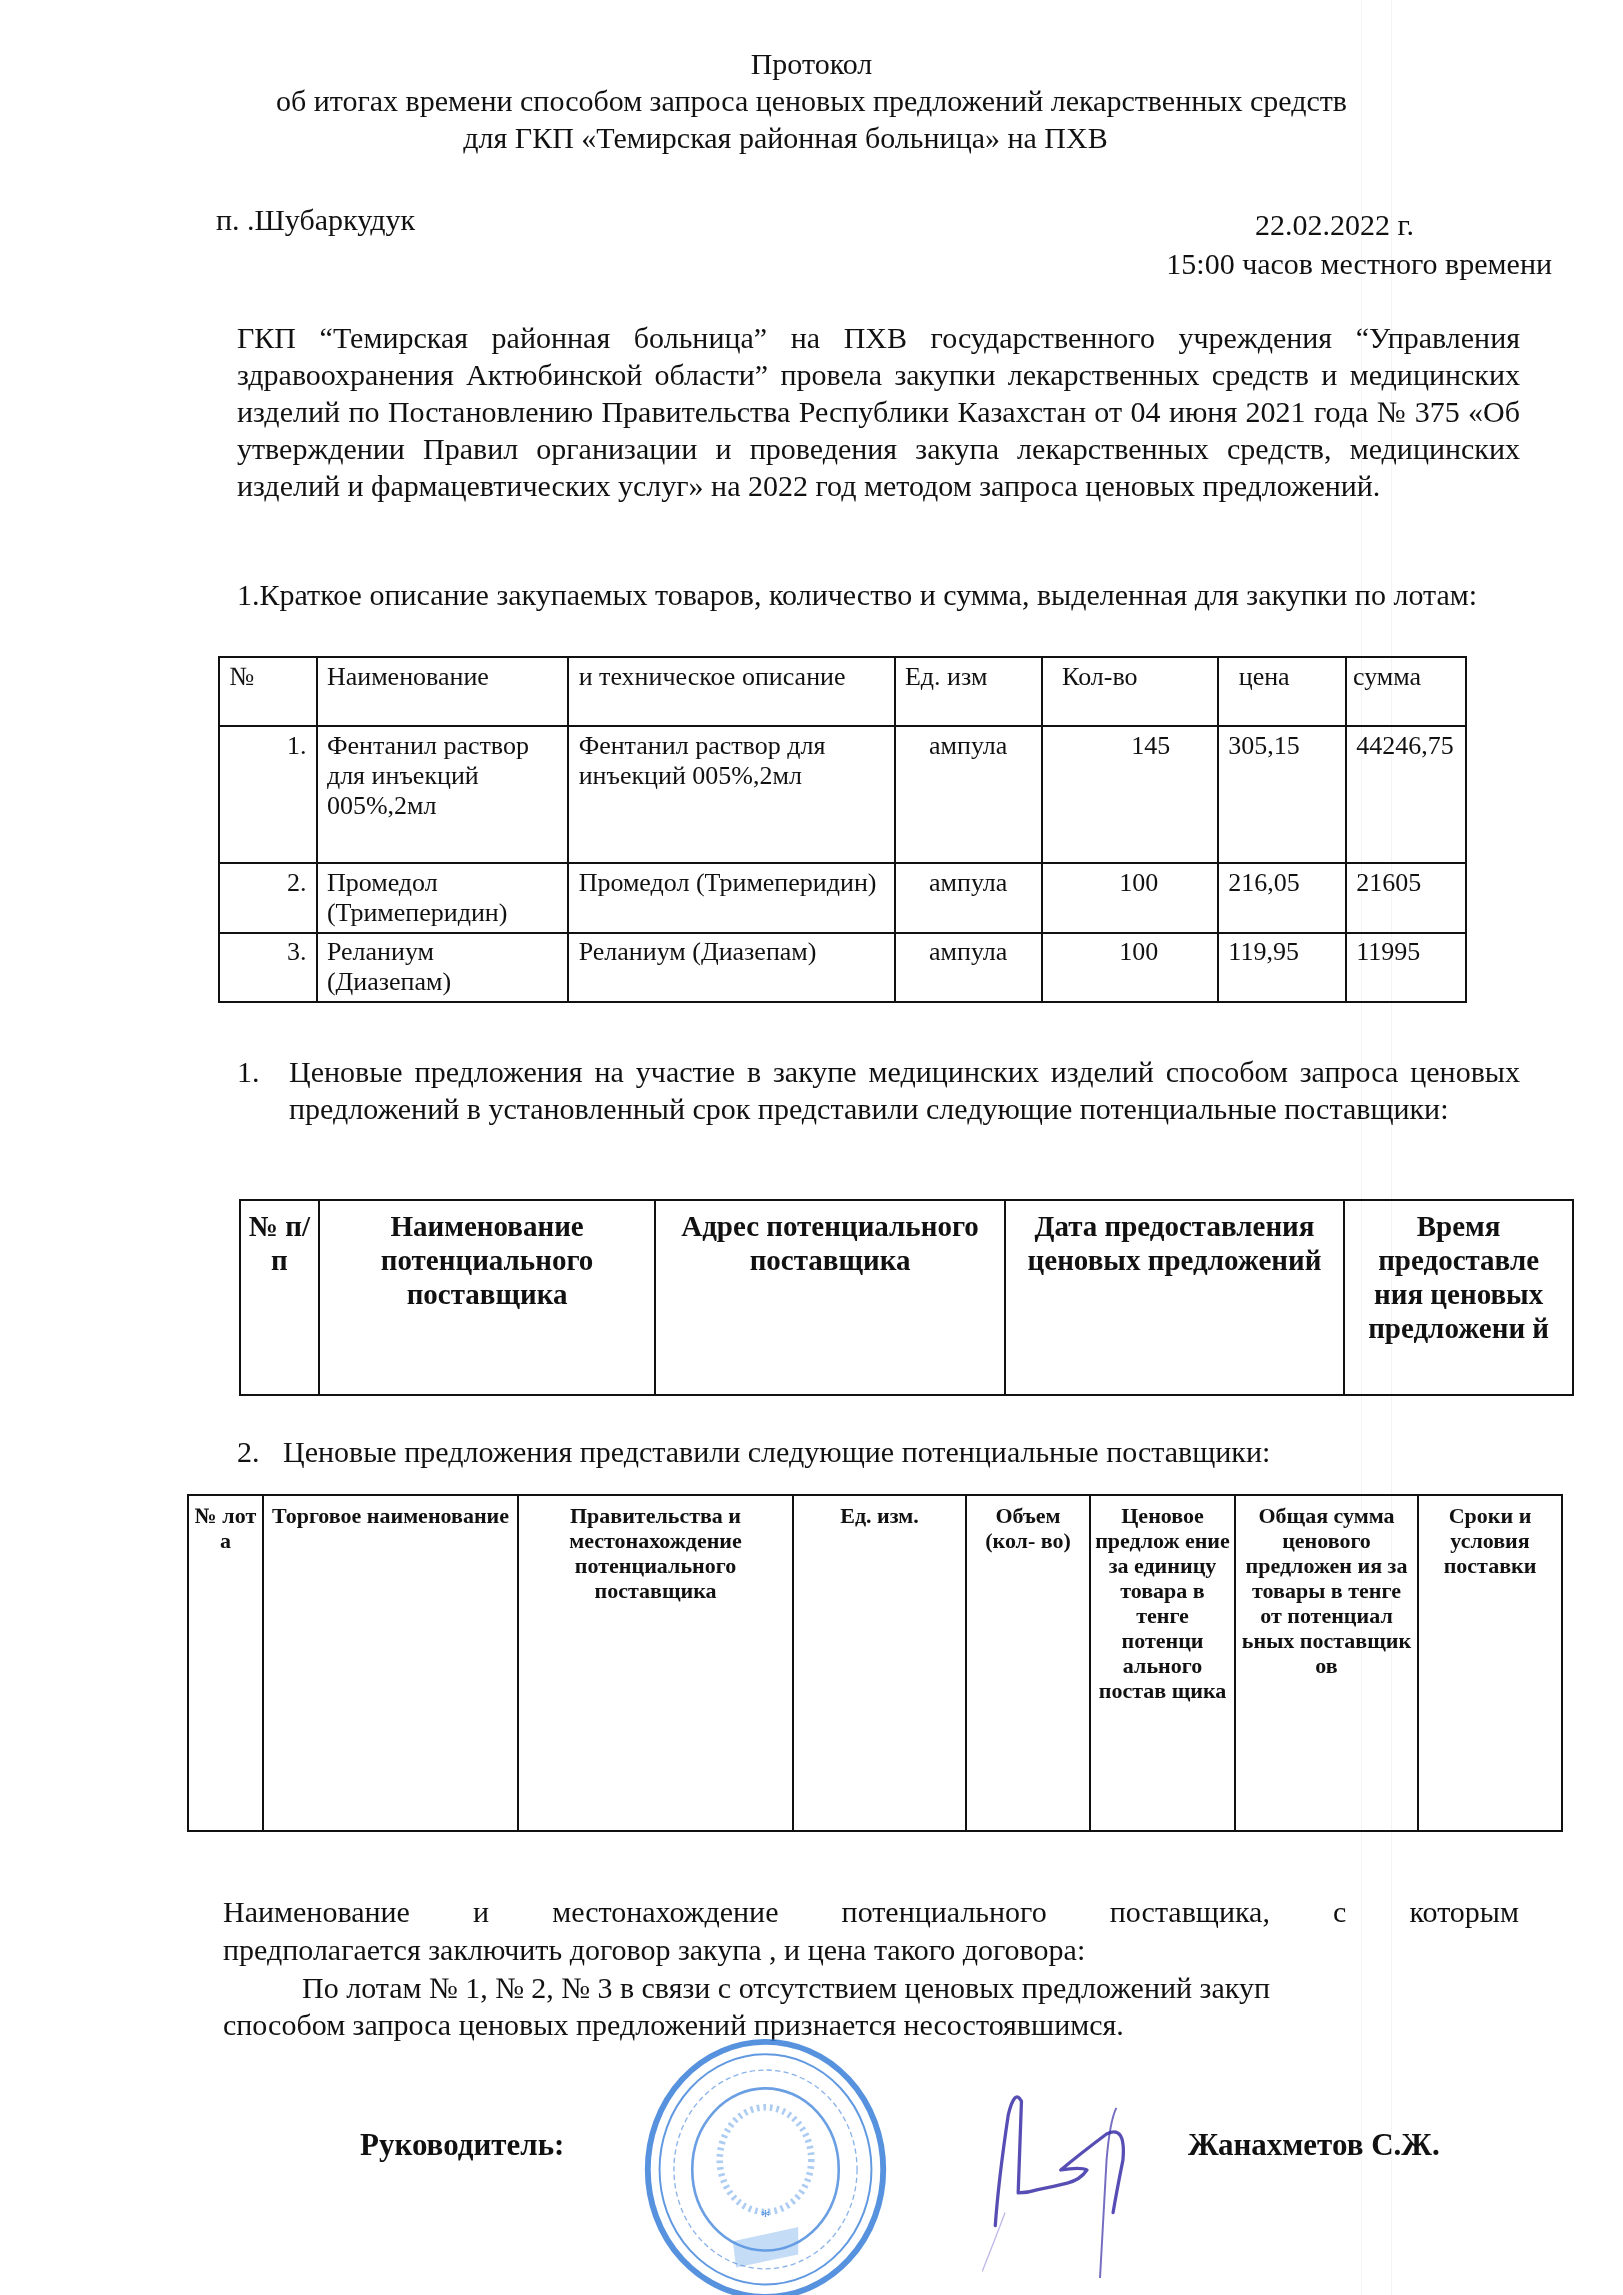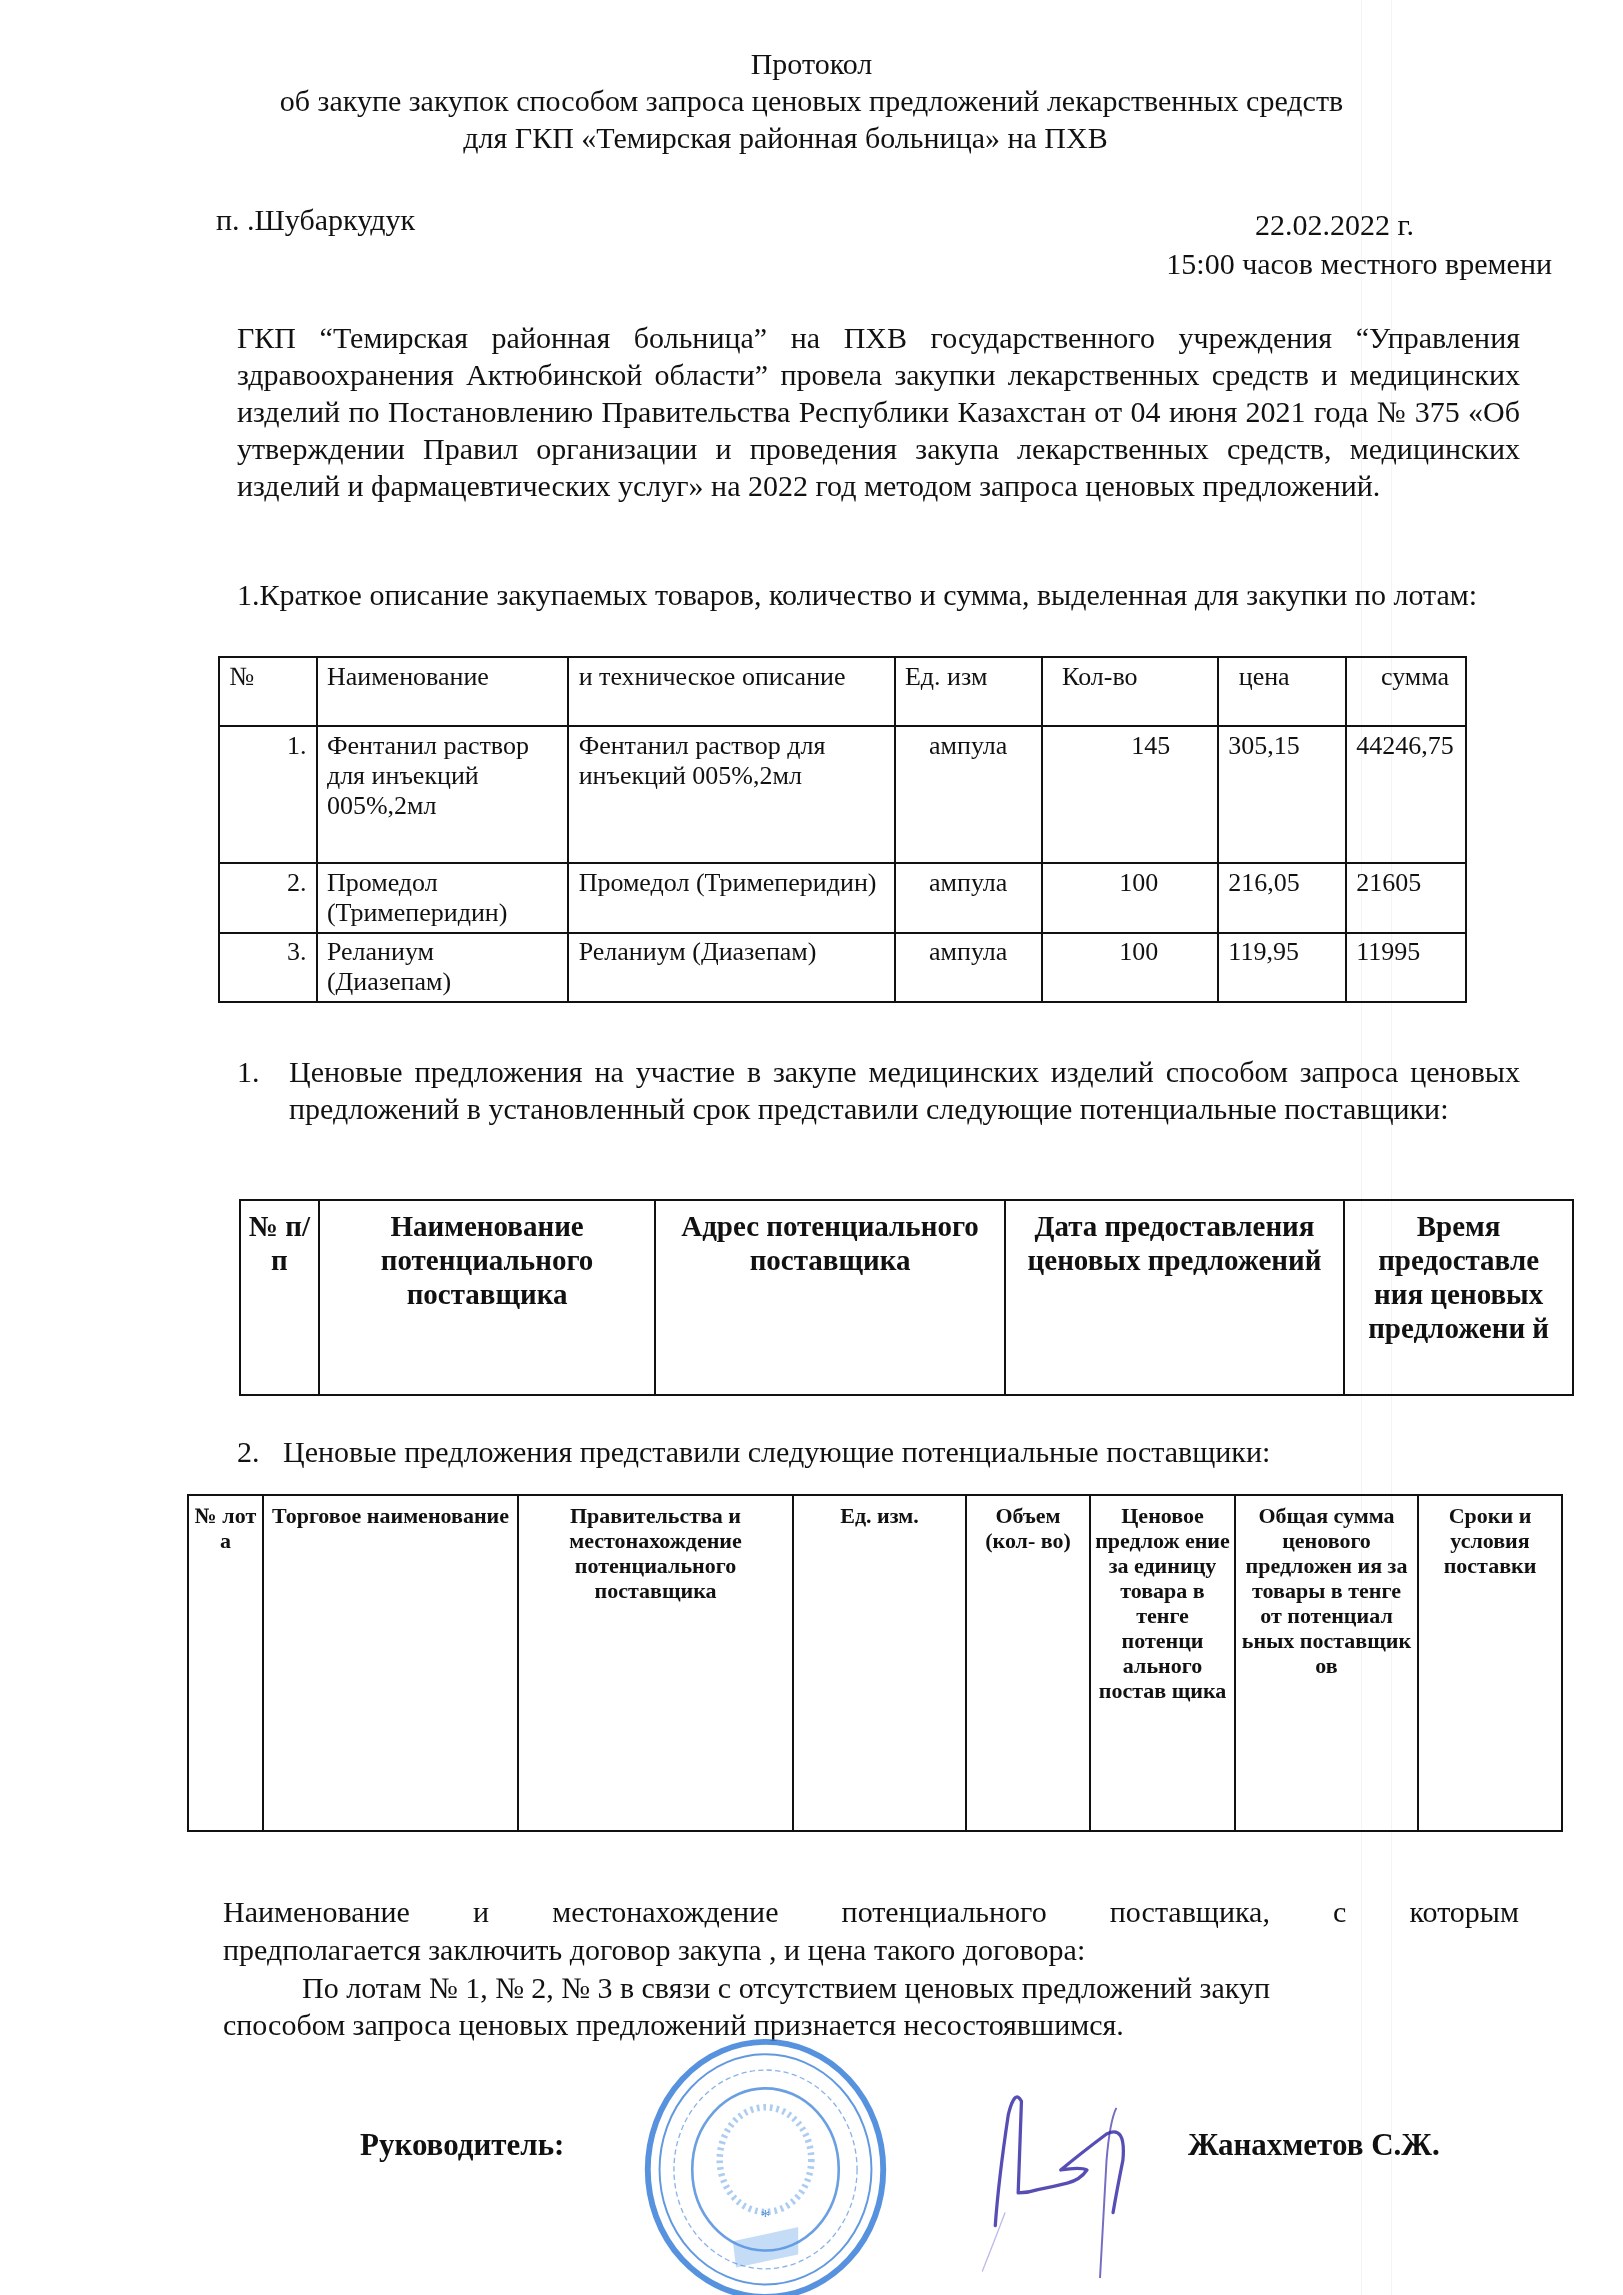--- a/index.html
+++ b/index.html
@@ -44,21 +44,21 @@
   .signature { left: 982px; top: 2062px; width: 164px; height: 216px; }
   .scan-line { position: absolute; top: 0; width: 1.3px; height: 2295px; background: rgba(120,120,120,0.08); }
 </style>
 </head>
 <body>
 
 <div class="scan-line" style="left:1361px"></div>
 <div class="scan-line" style="left:1391px"></div>
 
 <div class="abs title t1">Протокол</div>
-<div class="abs title t2" style="width:1545px">об закупе закупок способом запроса ценовых предложений лекарственных средств</div>
+<div class="abs title t2" style="width:1545px">об итогах времени способом запроса ценовых предложений лекарственных средств</div>
 <div class="abs title t3" style="left:-26px">для ГКП «Темирская районная больница» на ПХВ</div>
 
 <div class="abs place">п. .Шубаркудук</div>
 <div class="abs date">22.02.2022 г.</div>
 <div class="abs time">15:00 часов местного времени</div>
 
 <div class="abs para p-intro">ГКП “Темирская районная больница” на ПХВ государственного учреждения “Управления здравоохранения Актюбинской области” провела закупки лекарственных средств и медицинских изделий по Постановлению Правительства Республики Казахстан от 04 июня 2021 года № 375 «Об утверждении Правил организации и проведения закупа лекарственных средств, медицинских изделий и фармацевтических услуг» на 2022 год методом запроса ценовых предложений.</div>
 
 <div class="abs sec1">1.Краткое описание закупаемых товаров, количество и сумма, выделенная для закупки по лотам:</div>
 
@@ -73,21 +73,21 @@
       <col style="width:120px">
   </colgroup>
   <tbody>
       <tr>
     <th>№</th>
     <th class="ctr">Наименование</th>
     <th class="ctr">и техническое описание</th>
     <th class="ctr">Ед. изм</th>
     <th style="padding-left:19.6px">Кол-во</th>
     <th style="padding-left:19.6px">цена</th>
-    <th style="padding-left:34px">сумма</th>
+    <th style="padding-left:6px">сумма</th>
   </tr>
   <tr style="height:137px">
     <td class="rt">1.</td>
     <td>Фентанил раствор для инъекций 005%,2мл</td>
     <td>Фентанил раствор для инъекций 005%,2мл</td>
     <td class="ctr">ампула</td>
     <td class="rt" style="padding-right:47px">145</td>
     <td>305,15</td>
     <td>44246,75</td>
   </tr>

